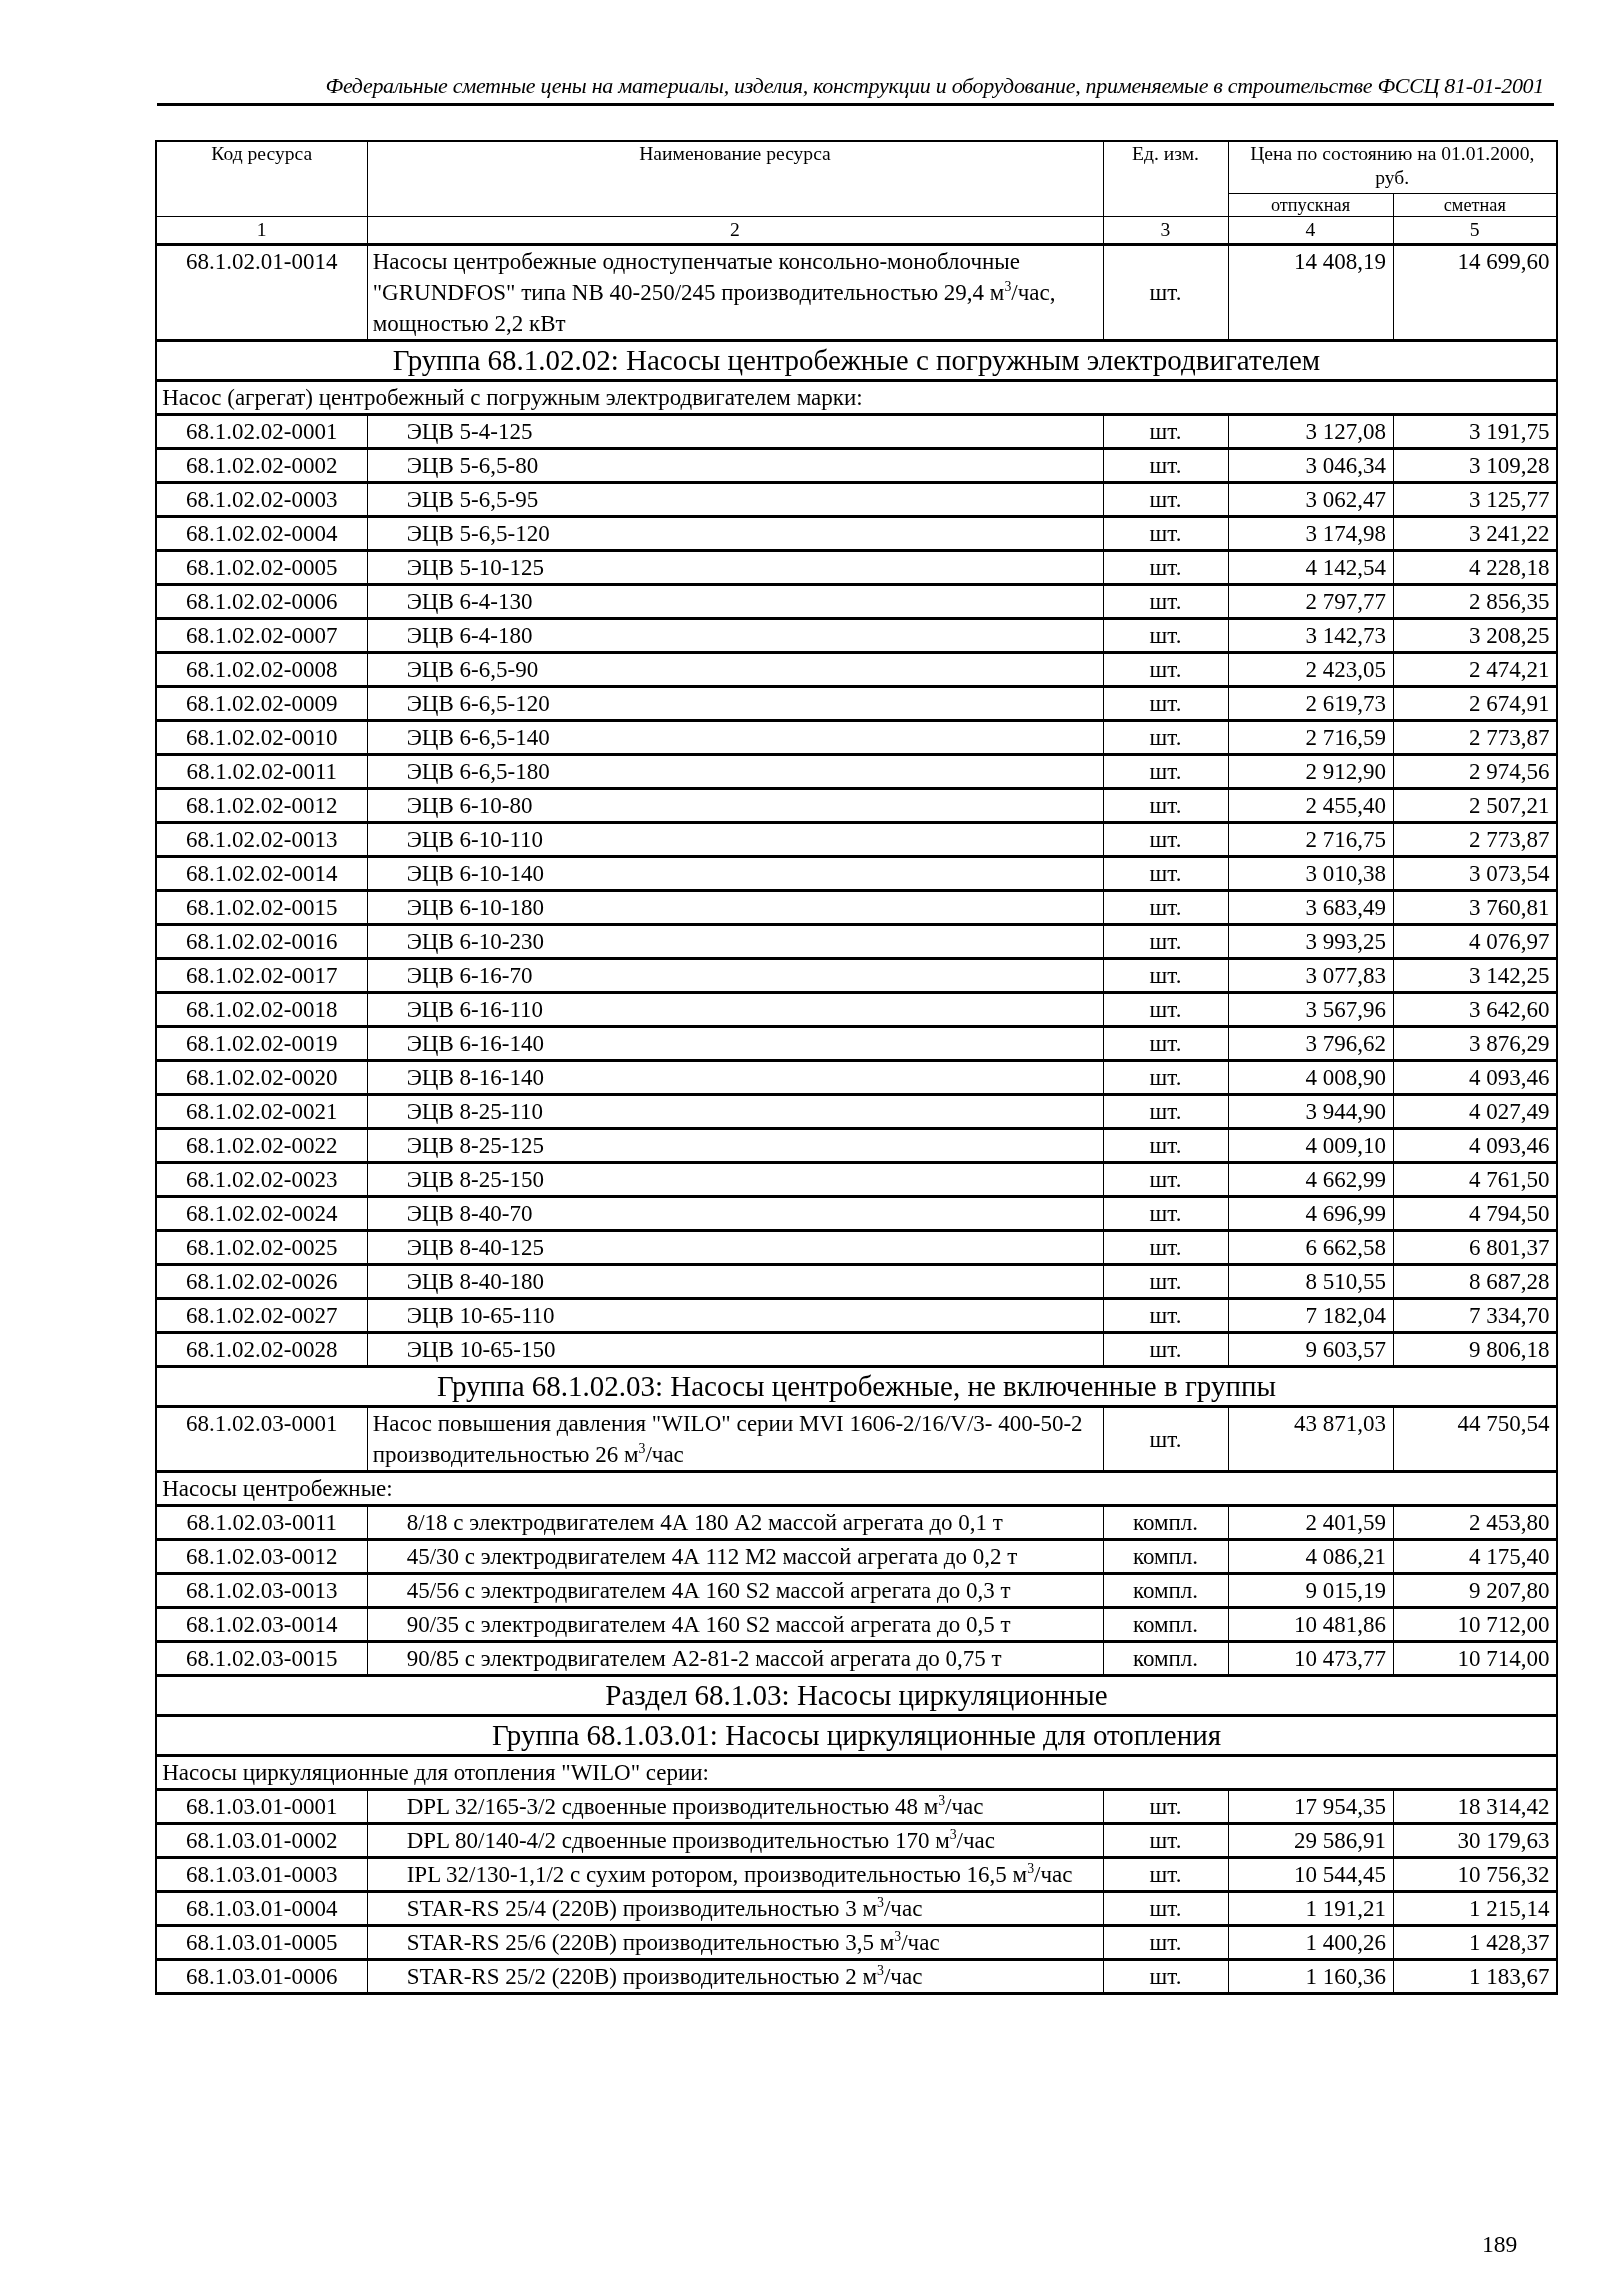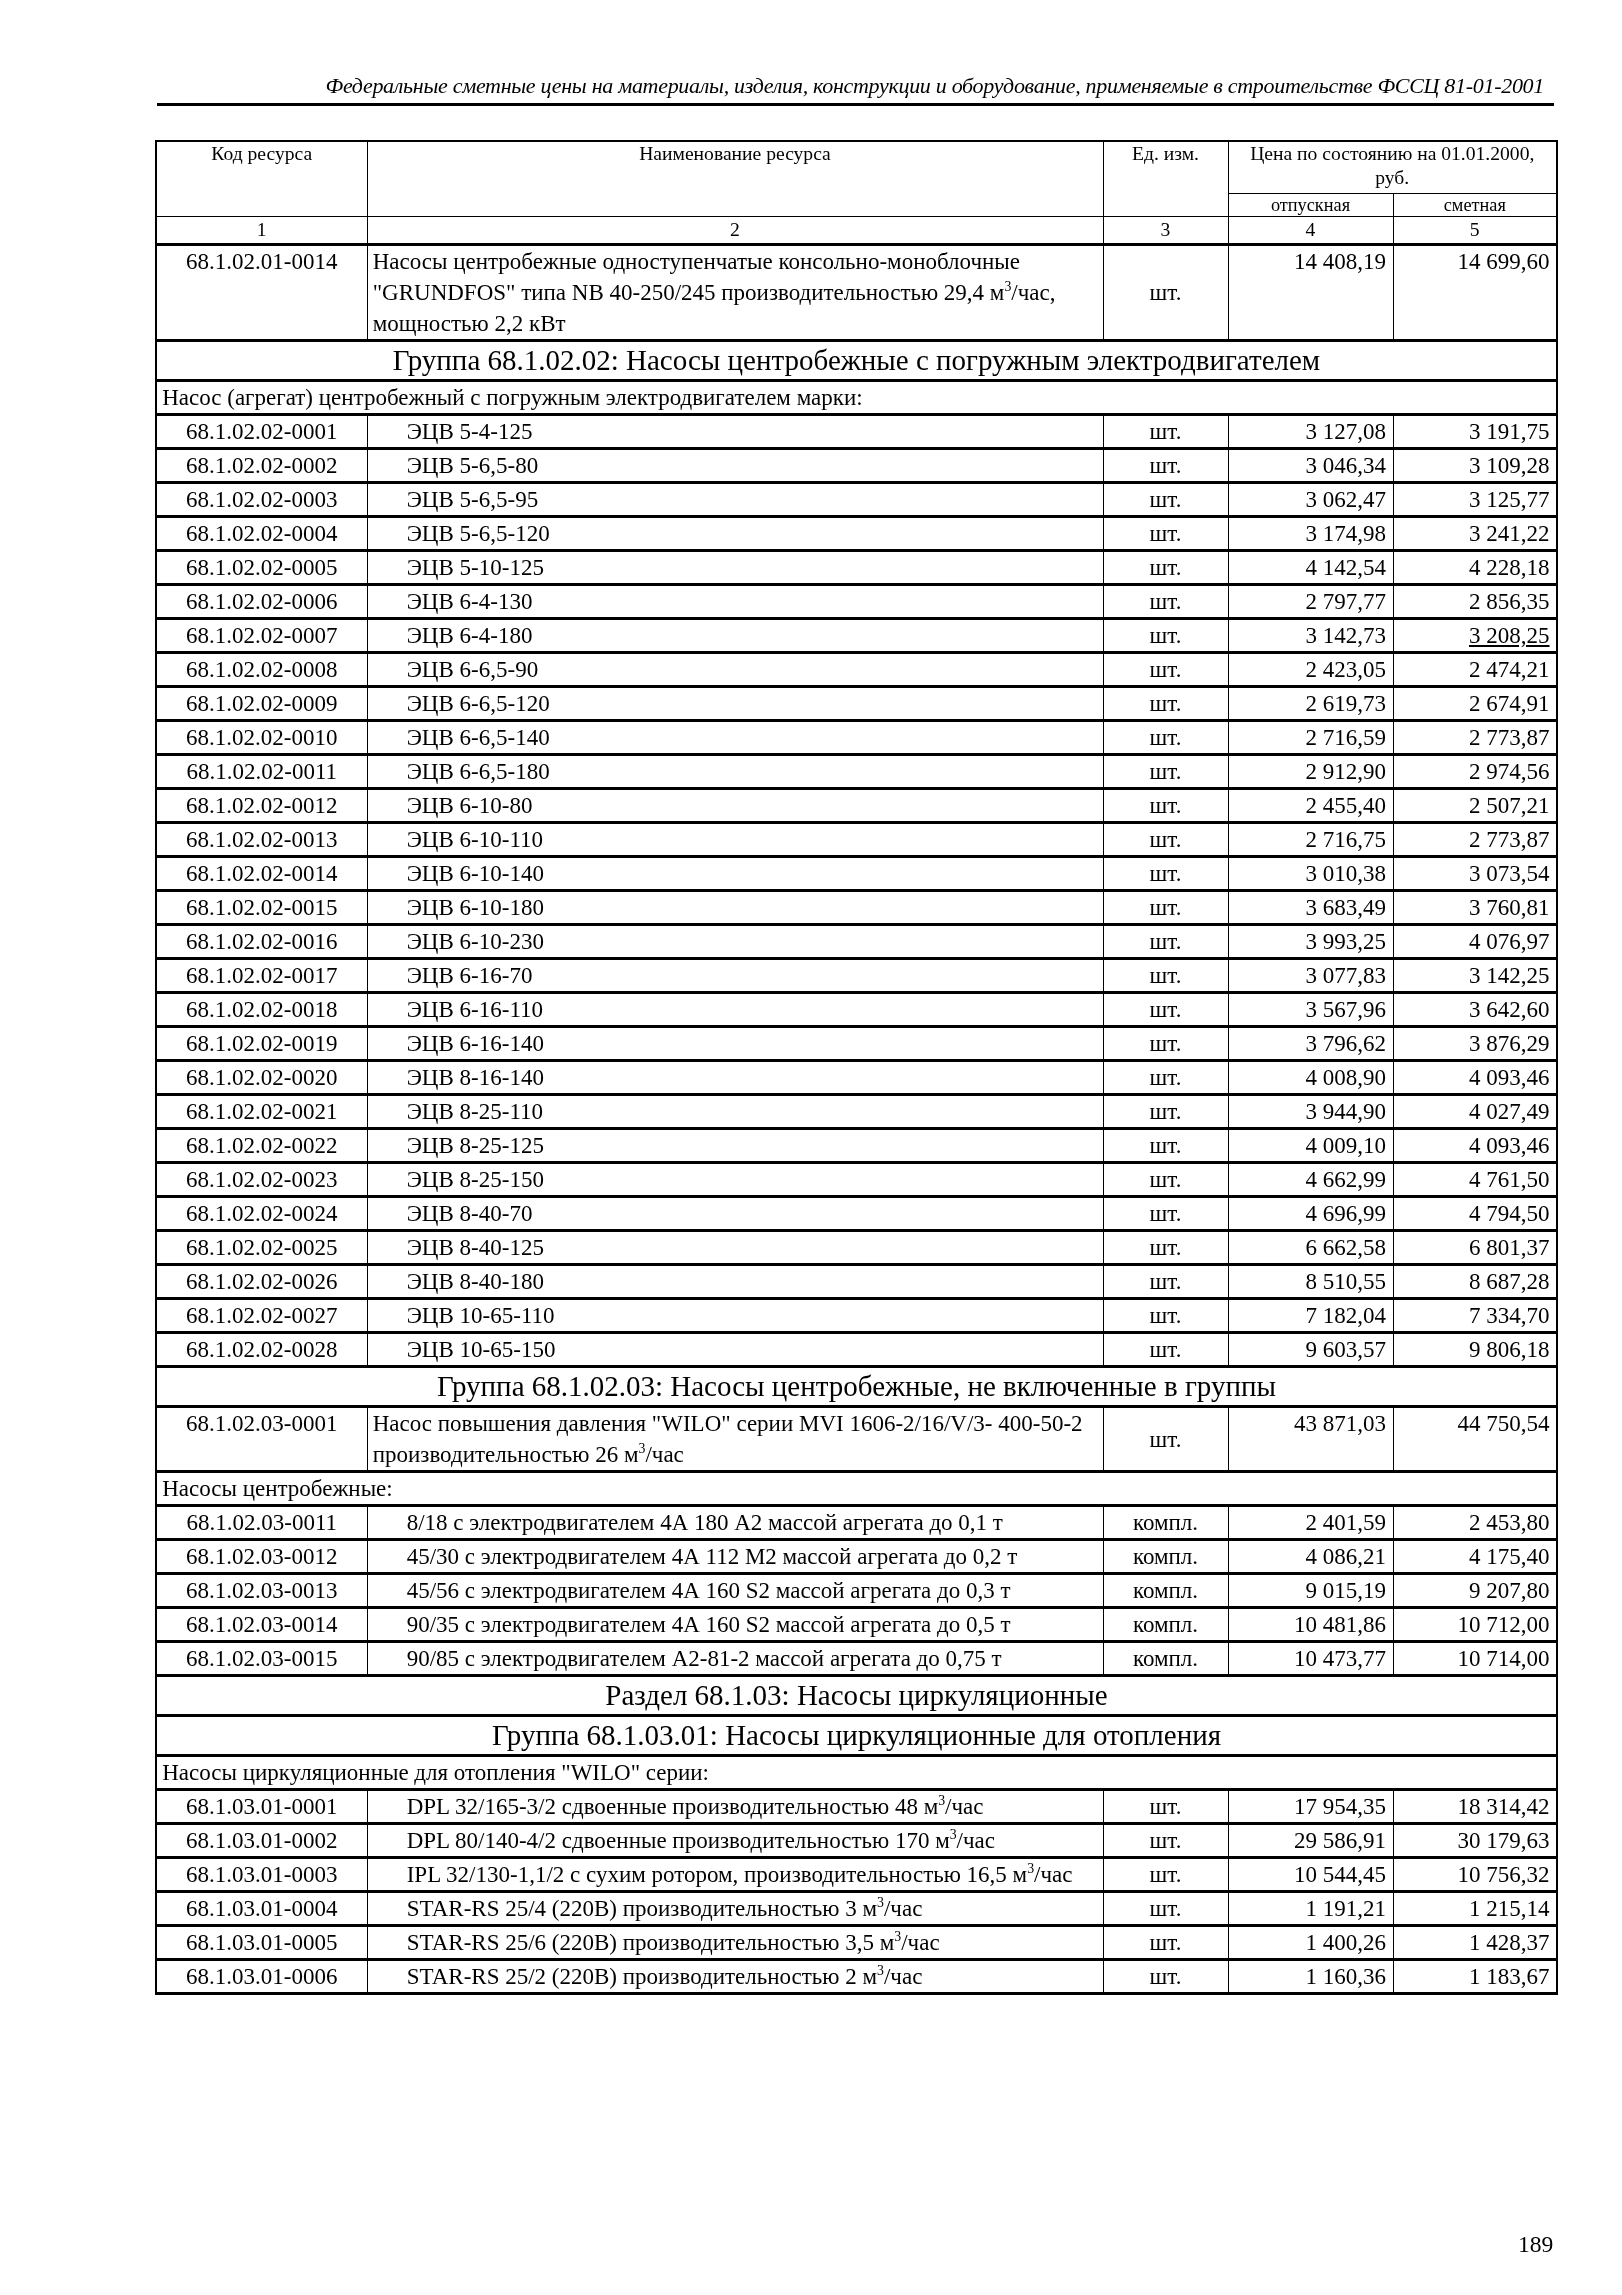--- a/index.html
+++ b/index.html
@@ -25,21 +25,21 @@
   .nums td { text-align:center; font-size:19.6px; line-height:26px; border-top:2.6px solid #000; }
   .code { text-align:center; white-space:nowrap; }
   .unit { text-align:center; vertical-align:middle !important; }
   .price { text-align:right; white-space:nowrap; padding-right:6.5px !important; }
   .grp td { font-weight:bold; text-align:center; font-size:29px; line-height:37px; }
   .sublabel td { padding-left:216px; }
   .wrap-ind { text-indent:34px; }
   sup { font-size:60%; line-height:0; }
   table.res tr.last td { border-bottom:3.3px solid #000; }
   table.res { border:2.6px solid #000; }
-  .page-number { position:absolute; left:1518px; top:2231px; font-size:23.6px; }
+  .page-number { position:absolute; left:1482px; top:2231px; font-size:23.6px; }
 </style>
 </head>
 <body>
 
 <div class="running-header">Федеральные сметные цены на материалы, изделия, конструкции и оборудование, применяемые в строительстве ФССЦ 81-01-2001</div>
 <div class="header-rule"></div>
 
 <table class="res">
   <colgroup>
       <col class="c1">
@@ -121,21 +121,21 @@
         <td class="wrap-ind">ЭЦВ 6-4-130</td>
         <td class="unit" style="vertical-align: bottom;">шт.</td>
         <td class="price" style="vertical-align: bottom;">2 797,77</td>
         <td class="price" style="vertical-align: bottom;">2 856,35</td>
       </tr>
       <tr class="thick">
         <td class="code">68.1.02.02-0007</td>
         <td class="wrap-ind">ЭЦВ 6-4-180</td>
         <td class="unit" style="vertical-align: bottom;">шт.</td>
         <td class="price" style="vertical-align: bottom;">3 142,73</td>
-        <td class="price" style="vertical-align: bottom; text-decoration: underline;">3 208,25</td>
+        <td class="price" style="vertical-align: bottom;">3 208,25</td>
       </tr>
       <tr class="thick">
         <td class="code">68.1.02.02-0008</td>
         <td class="wrap-ind">ЭЦВ 6-6,5-90</td>
         <td class="unit" style="vertical-align: bottom;">шт.</td>
         <td class="price" style="vertical-align: bottom; margin-top: 28px;">2 423,05</td>
         <td class="price" style="vertical-align: bottom;">2 474,21</td>
       </tr>
       <tr class="thick">
         <td class="code">68.1.02.02-0009</td>

